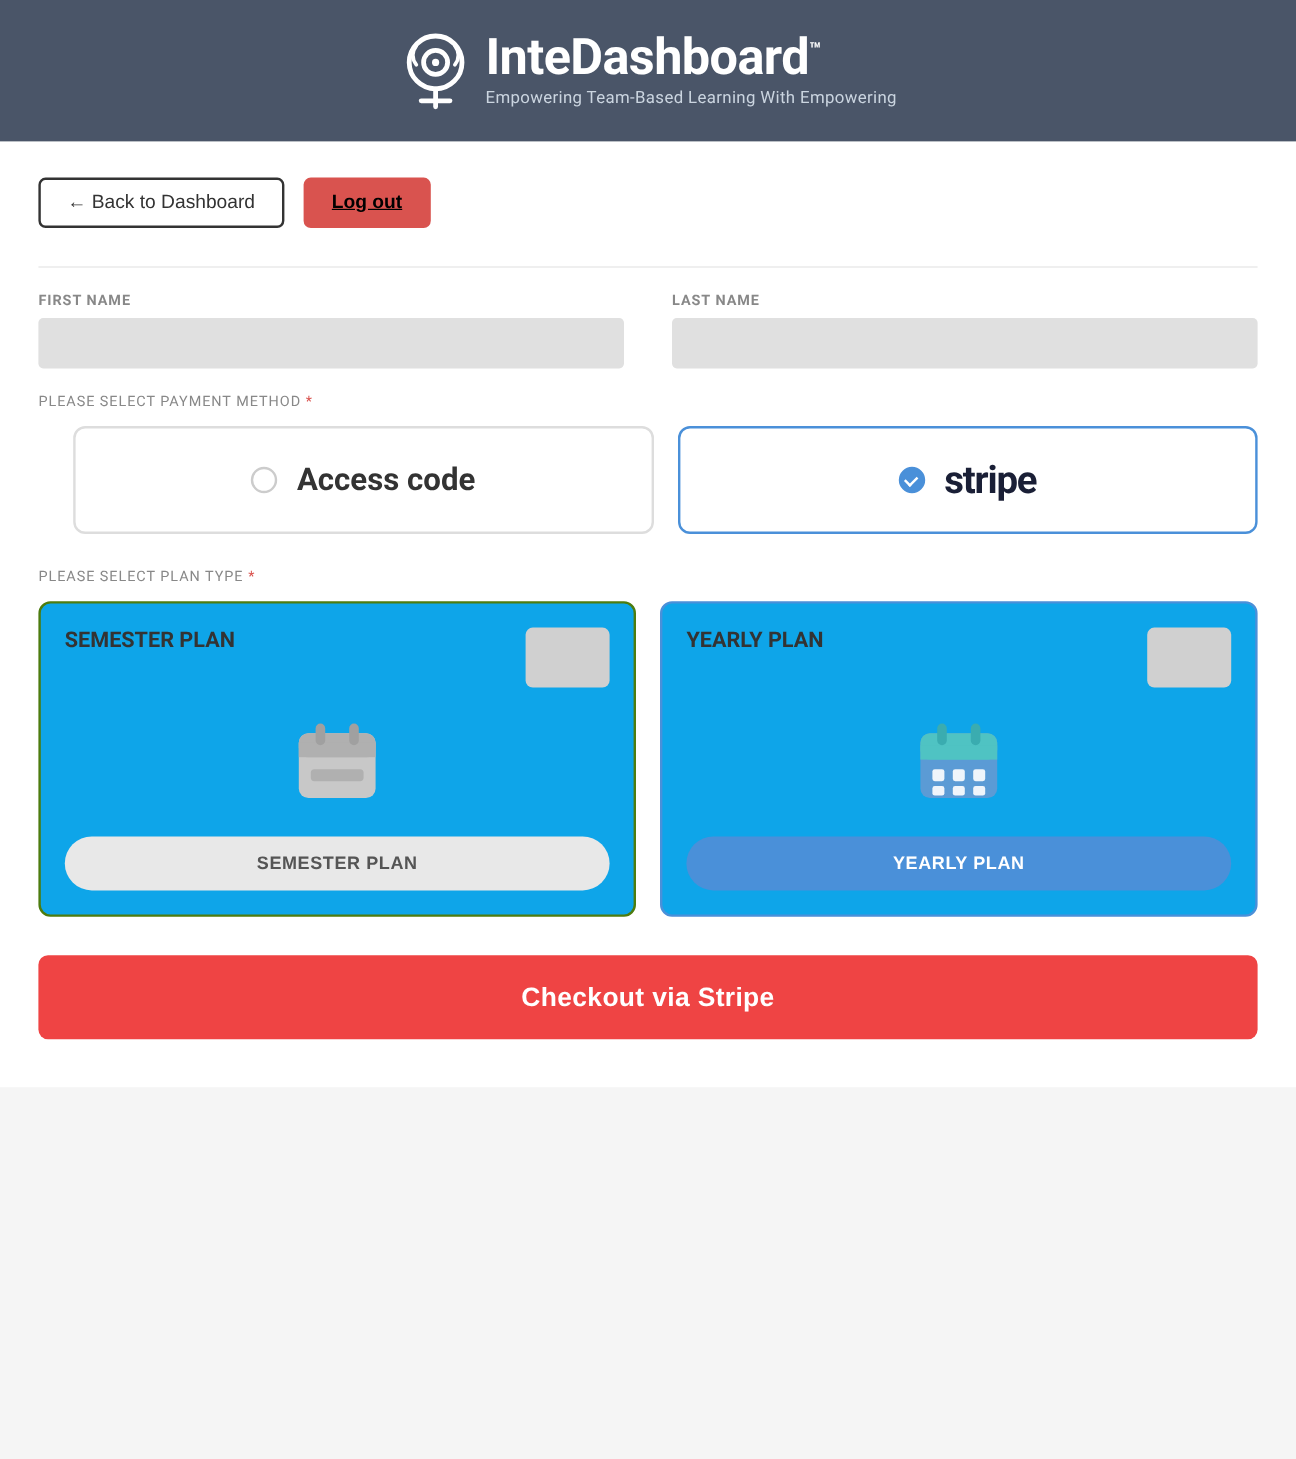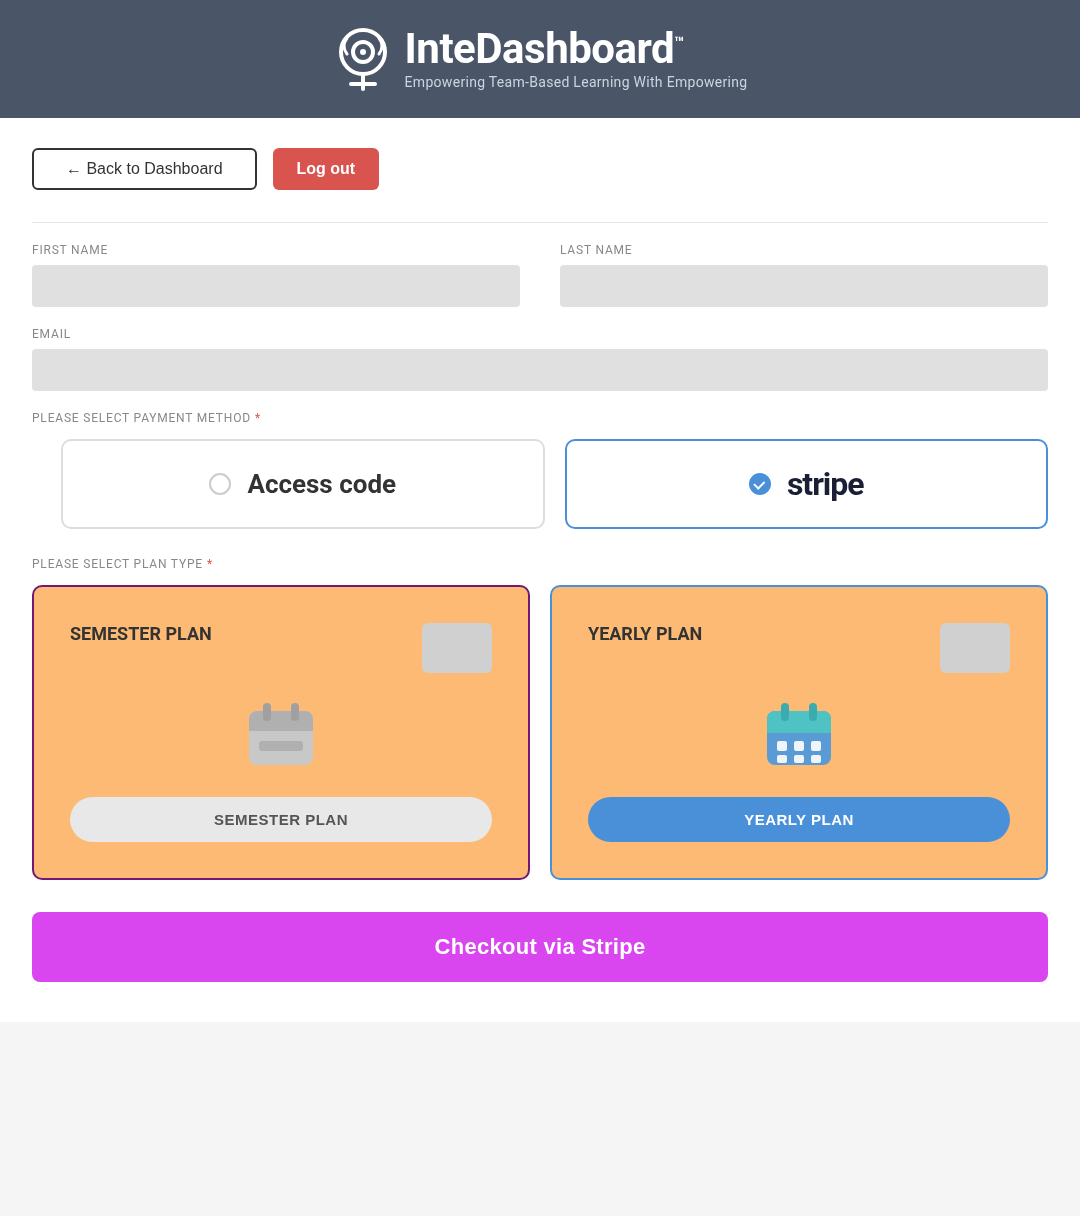--- a/index.html
+++ b/index.html
@@ -63,53 +63,54 @@
     
     .nav-row {
       display: flex;
       gap: 16px;
       margin-bottom: 32px;
     }
     .btn-back {
       border: 2px solid #333;
       background: white;
       color: #333;
-      padding: 10px 32px;
+      padding: 10px 22px;
       font-size: 16px;
       font-weight: 500;
       border-radius: 6px;
       cursor: pointer;
       display: flex;
       align-items: center;
       gap: 8px;
     }
     .btn-logout {
       background: #d9534f;
-      color: #ffffff;
+      color: #000000;
       border: none;
       padding: 10px 24px;
       font-size: 16px;
       font-weight: 600;
       border-radius: 6px;
       cursor: pointer;
+      text-decoration: underline;
     }
 
     
     .form-row {
       display: flex;
       gap: 40px;
       margin-bottom: 20px;
     }
     .form-group {
       flex: 1;
     }
     .form-label {
       display: block;
       font-size: 12px;
-      font-weight: 400;
+      font-weight: 700;
       color: #888;
       letter-spacing: 0.8px;
       text-transform: uppercase;
       margin-bottom: 8px;
     }
     .form-input {
       width: 100%;
       height: 42px;
       background: #e0e0e0;
       border: none;
@@ -199,25 +200,25 @@
     }
 
     
     .plan-row {
       display: flex;
       gap: 20px;
       margin-bottom: 32px;
     }
     .plan-option {
       flex: 1;
-      border: 2px solid #701a75;
+      border: 2px solid #4d7c0f;
       border-radius: 10px;
-      padding: 36px;
-      cursor: pointer;
-      background: #fdba74;
+      padding: 20px;
+      cursor: pointer;
+      background: #0ea5e9;
       position: relative;
     }
     .plan-option.selected {
       border-color: #4a90d9;
     }
     .plan-header {
       display: flex;
       justify-content: space-between;
       align-items: flex-start;
       margin-bottom: 20px;
@@ -277,21 +278,21 @@
       text-align: center;
       letter-spacing: 0.5px;
     }
 
     
     .checkout-btn {
       display: block;
       width: calc(100% - 0px);
       margin: 0;
       padding: 22px;
-      background: #d946ef;
+      background: #ef4444;
       color: white;
       font-size: 22px;
       font-weight: 700;
       border: none;
       border-radius: 8px;
       cursor: pointer;
       text-align: center;
       letter-spacing: 0.3px;
     }
 
@@ -340,26 +341,20 @@
     <div class="form-group form-group-full">
       <label class="form-label">FIRST NAME</label>
       <input class="form-input" type="text" style="">
     </div>
     <div class="form-group form-group-full">
       <label class="form-label">LAST NAME</label>
       <input class="form-input" type="text" style="">
     </div>
   </div>
 
-  <div class="form-row">
-    <div class="form-group form-group-full">
-      <label class="form-label">EMAIL</label>
-      <input class="form-input" type="email" style="">
-    </div>
-  </div>
 
   <div class="section-label">
     <span>PLEASE SELECT PAYMENT METHOD</span><span class="required-star">*</span>
   </div>
 
   <div class="payment-row">
 
     <div class="payment-option">
       <div class="radio-circle"></div>
       <span class="access-code-label">Access code</span>

